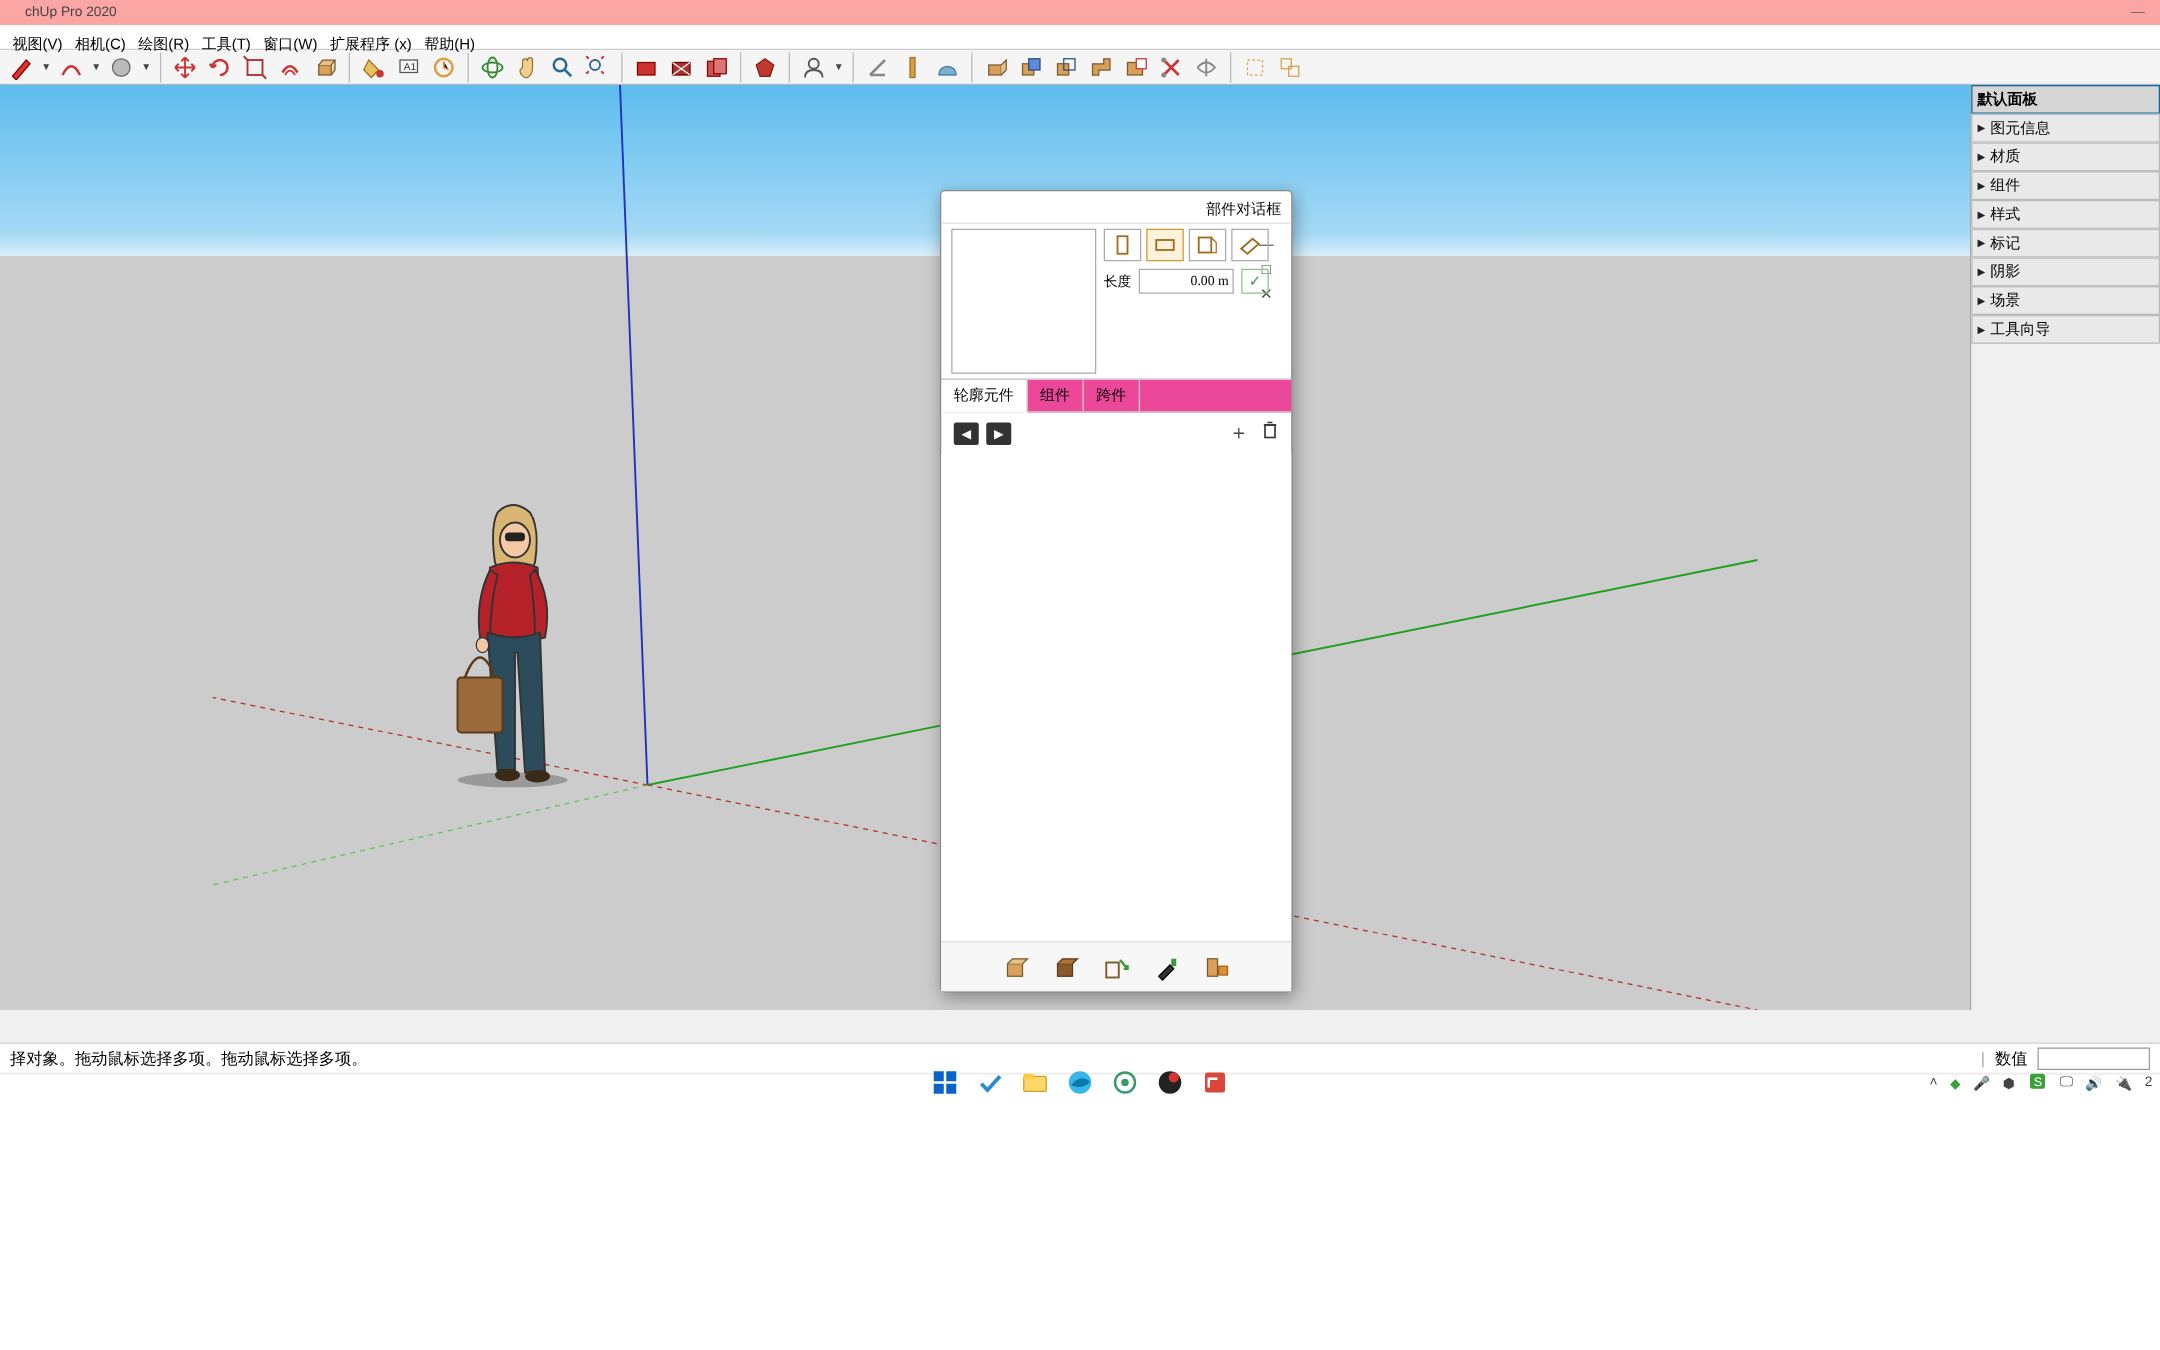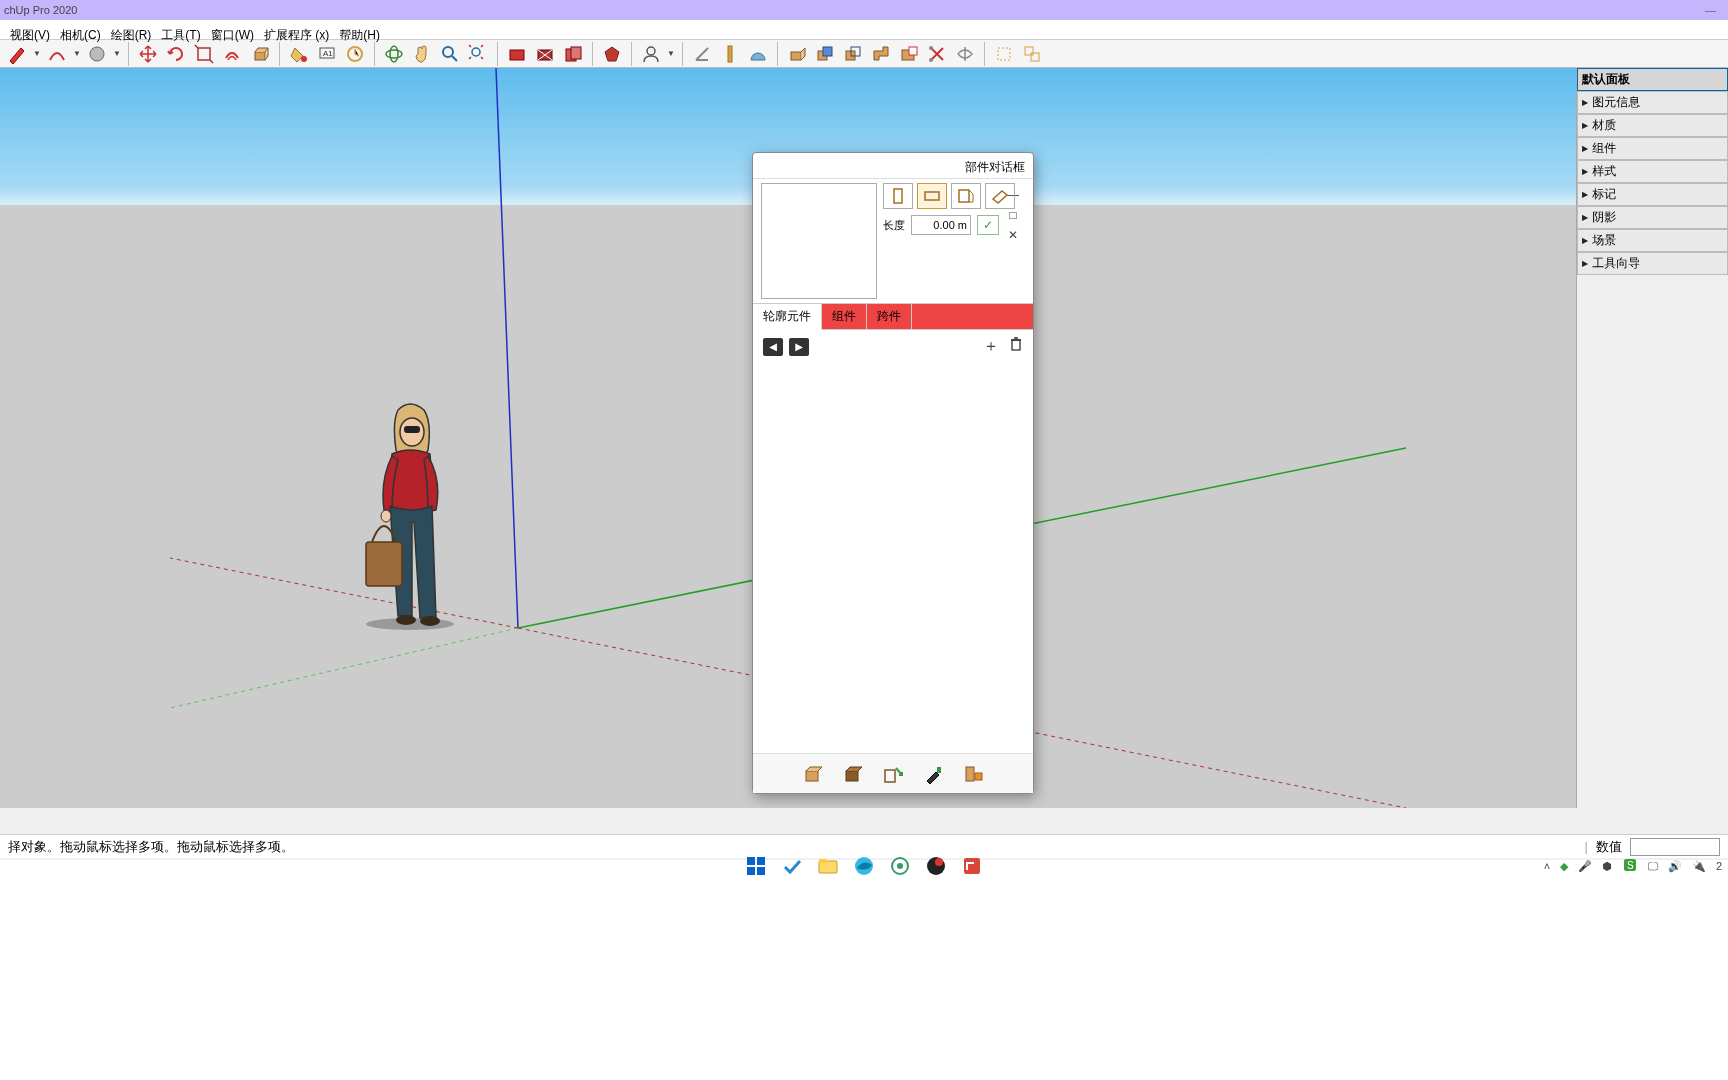--- a/index.html
+++ b/index.html
@@ -1,19 +1,19 @@
 <!DOCTYPE html>
 <html><head>
 <meta charset="utf-8">
 <style>
 * { margin: 0; padding: 0; box-sizing: border-box; font-family: "Microsoft YaHei", "Segoe UI", Arial, sans-serif; }
 html, body { width: 1728px; height: 1080px; overflow: hidden; background: #f0f0f0; }
 
 
-.title-bar { height: 20px; background: #c4b5fd; font-size: 11px; color: #444; padding-left: 4px; display: flex; align-items: center; justify-content: space-between; }
+.title-bar { height: 20px; background: #fca5a5; font-size: 11px; color: #444; padding-left: 20px; display: flex; align-items: center; justify-content: space-between; }
 .title-bar .win-controls { display: flex; gap: 18px; padding-right: 12px; align-items: center; color: #666; }
 
 
 .menu-bar { height: 20px; background: #fff; border-bottom: 1px solid #ccc; font-size: 12px; display: flex; align-items: center; padding-left: 10px; gap: 10px; }
 .menu-bar span { cursor: pointer; margin-top: 12px; }
 
 
 .toolbar { height: 28px; background: #f5f5f5; border-bottom: 1px solid #bbb; display: flex; align-items: center; padding: 0 4px; gap: 2px; }
 .tool-btn { width: 26px; height: 26px; display: flex; align-items: center; justify-content: center; cursor: pointer; position: relative; }
 .tool-sep { width: 1px; height: 24px; background: #bbb; margin: 0 4px; }
@@ -41,23 +41,23 @@
 .dialog-row1 input[type=text] { flex:1; height:22px; border:1px solid #aaa; padding:0 4px; font-size:12px;}
 .dlg-icon-btn{ width:22px; height:22px; display:flex; align-items:center; justify-content:center; cursor:pointer; color:#333;}
 .dialog-row2 { display:flex; gap:6px; padding:4px 8px; }
 .thumb-box { width:116px; height:116px; border:1px solid #aaa; background:#fff;}
 .desc-col { flex:1; display:flex; flex-direction:column; gap:6px;}
 .desc-box { height:56px; border:1px solid #aaa; font-size:11px; color:#888; padding:3px 4px;}
 .icon-row { display:flex; gap:4px; }
 .icon-row .opt { width:30px; height:26px; border:1px solid #aaa; display:flex; align-items:center; justify-content:center; cursor:pointer;}
 .icon-row .opt.sel { background:#fdf2dc; border-color:#c99a3a;}
 .len-row { display:flex; align-items:center; gap:6px; font-size:11px;}
-.len-row input { width:60px; height:20px; border:1px solid #aaa; text-align:right; padding:0 3px; font-size:11px;}
+.len-row input { width:76px; height:20px; border:1px solid #aaa; text-align:right; padding:0 3px; font-size:11px;font-family:Liberation Serif, serif;}
 .len-row .ok-btn{ width:22px; height:20px; border:1px solid #8bc08b; display:flex; align-items:center; justify-content:center;color:#3a9a3a; font-size:12px; cursor:pointer;}
-.dialog-tabs { display:flex; border-top:1px solid #ccc; border-bottom:1px solid #ccc; font-size:12px; background:#ef4444;}
+.dialog-tabs { display:flex; border-top:1px solid #ccc; border-bottom:1px solid #ccc; font-size:12px; background:#ec4899;}
 .dialog-tabs .tab { padding:4px 10px; border-right:1px solid #ccc; cursor:pointer;}
 .dialog-tabs .tab.active{ background:#fff; border-bottom:1px solid #fff; margin-bottom:-1px;}
 .dialog-nav { display:flex; align-items:center; justify-content:space-between; padding:6px 10px;}
 .nav-btn { width:20px; height:18px; background:#333; color:#fff; display:flex; align-items:center; justify-content:center; font-size:10px; cursor:pointer; border-radius:2px;}
 .nav-right{display:flex; gap:10px; color:#444;}
 .dialog-body { height: 390px; background:#fff;}
 .dialog-footer { height:40px; border-top:1px solid #ddd; display:flex; align-items:center; justify-content:center; gap:16px; background:#f7f7f7;}
 .foot-btn { width:24px; height:24px; display:flex; align-items:center;justify-content:center; cursor:pointer;}
 .tb-btn{ width:30px; height:30px; display:flex; align-items:center; justify-content:center; border-radius:4px; cursor:pointer;}
 

